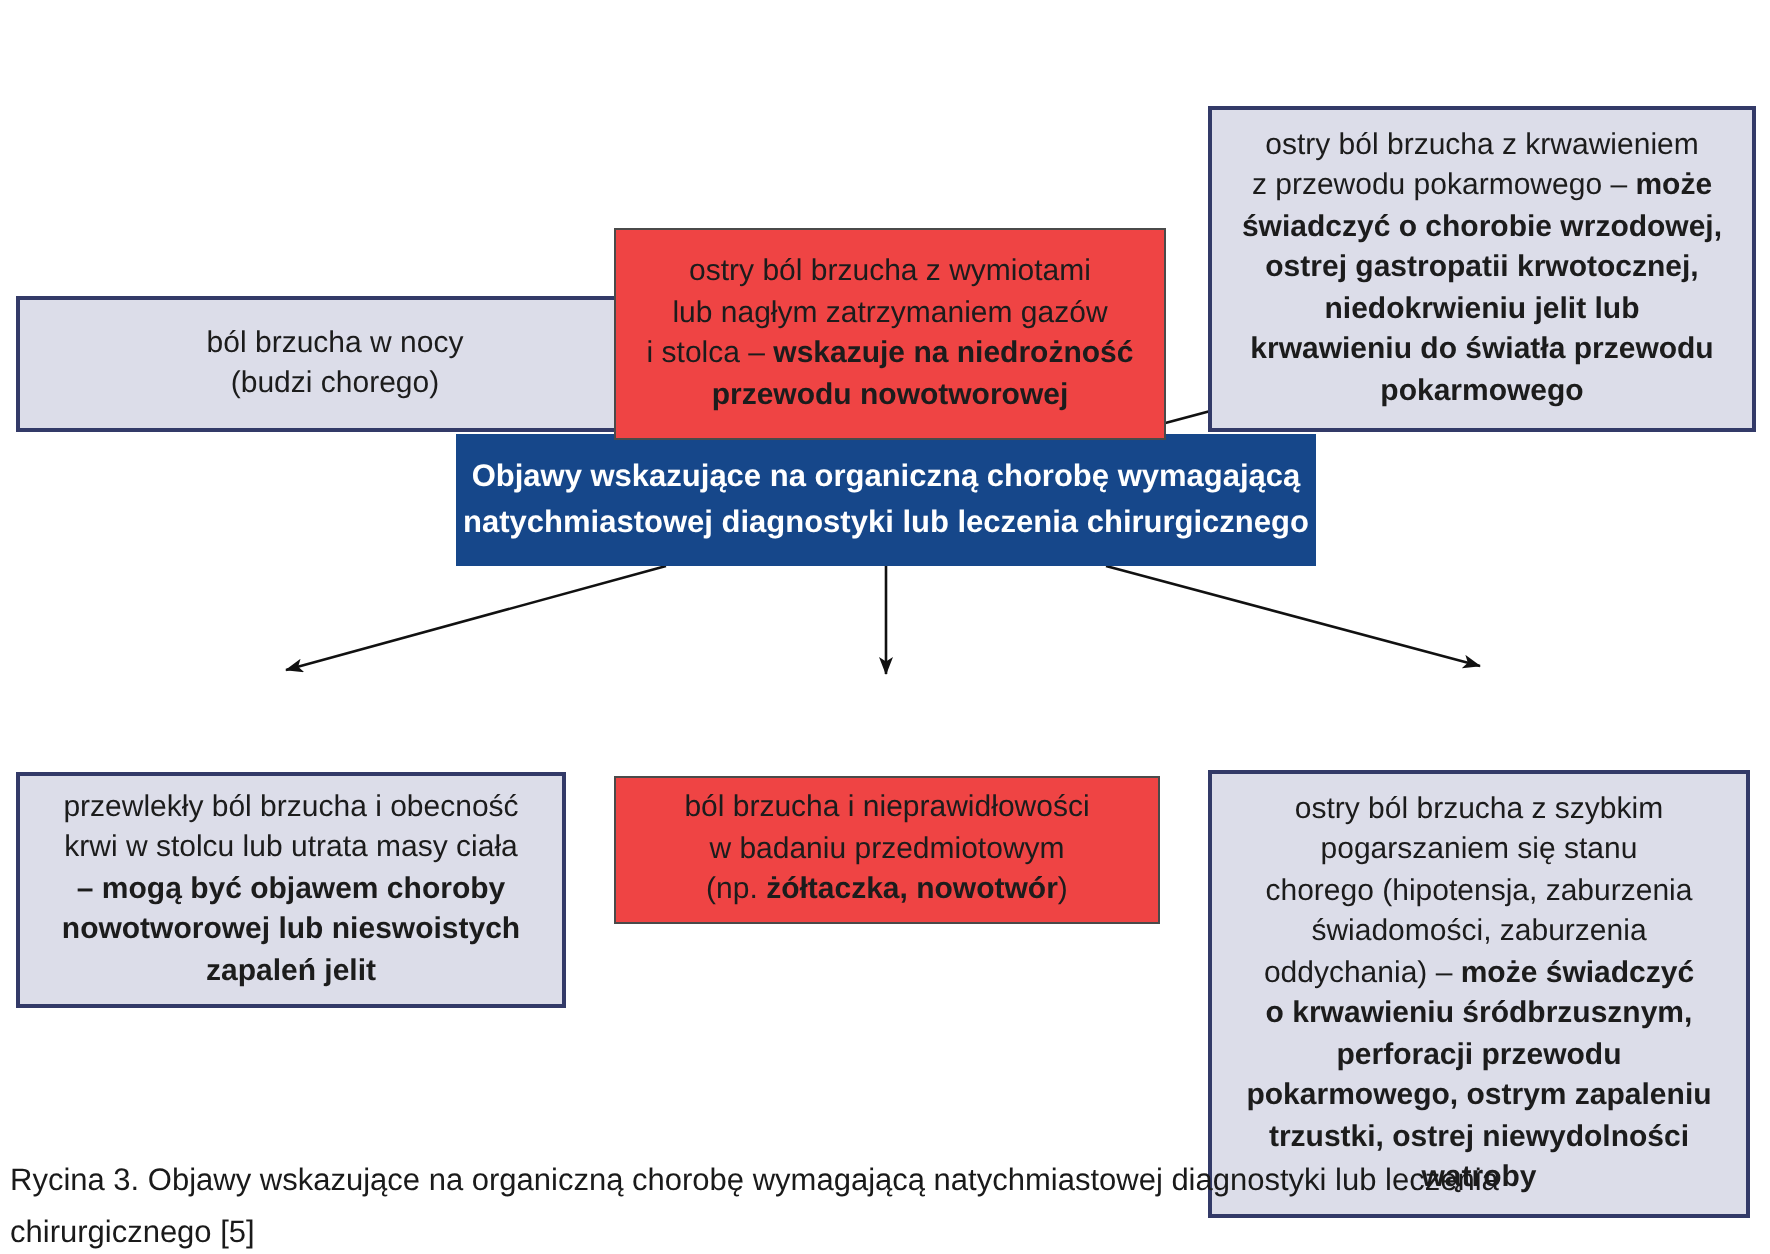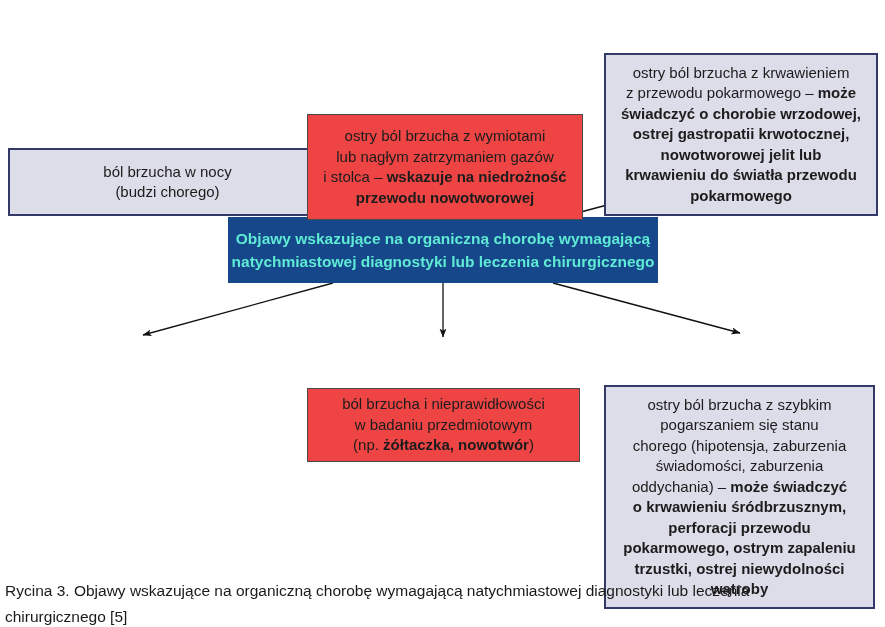--- a/index.html
+++ b/index.html
@@ -32,21 +32,21 @@
   .node.white {
     background: #ef4444;
     border: 1px solid #4a4a4a;
   }
   .node .b { font-weight: bold; }
   .center-node {
     position: absolute;
     left: 228px; top: 217px; width: 430px; height: 66px;
     box-sizing: border-box;
     background: #16478a;
-    color: #5eead4;
+    color: #ffffff;
     display: flex;
     align-items: center;
     justify-content: center;
     text-align: center;
     white-space: pre-line;
     font-weight: bold;
     font-size: 15.5px;
     line-height: 23px;
   }
   
@@ -105,25 +105,32 @@
 lub nagłym zatrzymaniem gazów
 i stolca – </span><span class="b">wskazuje na niedrożność
 przewodu nowotworowej</span><span></span></div>
   </div>
 
   <div class="node lavender pos-top-right">
     <div><span>ostry ból brzucha z krwawieniem
 z przewodu pokarmowego – </span><span class="b">może
 świadczyć o chorobie wrzodowej,
 ostrej gastropatii krwotocznej,
-nowotworowej jelit lub
+niedokrwieniu jelit lub
 krwawieniu do światła przewodu
 pokarmowego</span><span></span></div>
   </div>
 
+  <div class="node lavender pos-bottom-left">
+    <div><span>przewlekły ból brzucha i obecność
+krwi w stolcu lub utrata masy ciała
+</span><span class="b">– mogą być objawem choroby
+nowotworowej lub nieswoistych
+zapaleń jelit</span><span></span></div>
+  </div>
 
   <div class="node lavender pos-bottom-right">
     <div><span>ostry ból brzucha z szybkim
 pogarszaniem się stanu
 chorego (hipotensja, zaburzenia
 świadomości, zaburzenia
 oddychania) – </span><span class="b">może świadczyć
 o krwawieniu śródbrzusznym,
 perforacji przewodu
 pokarmowego, ostrym zapaleniu

